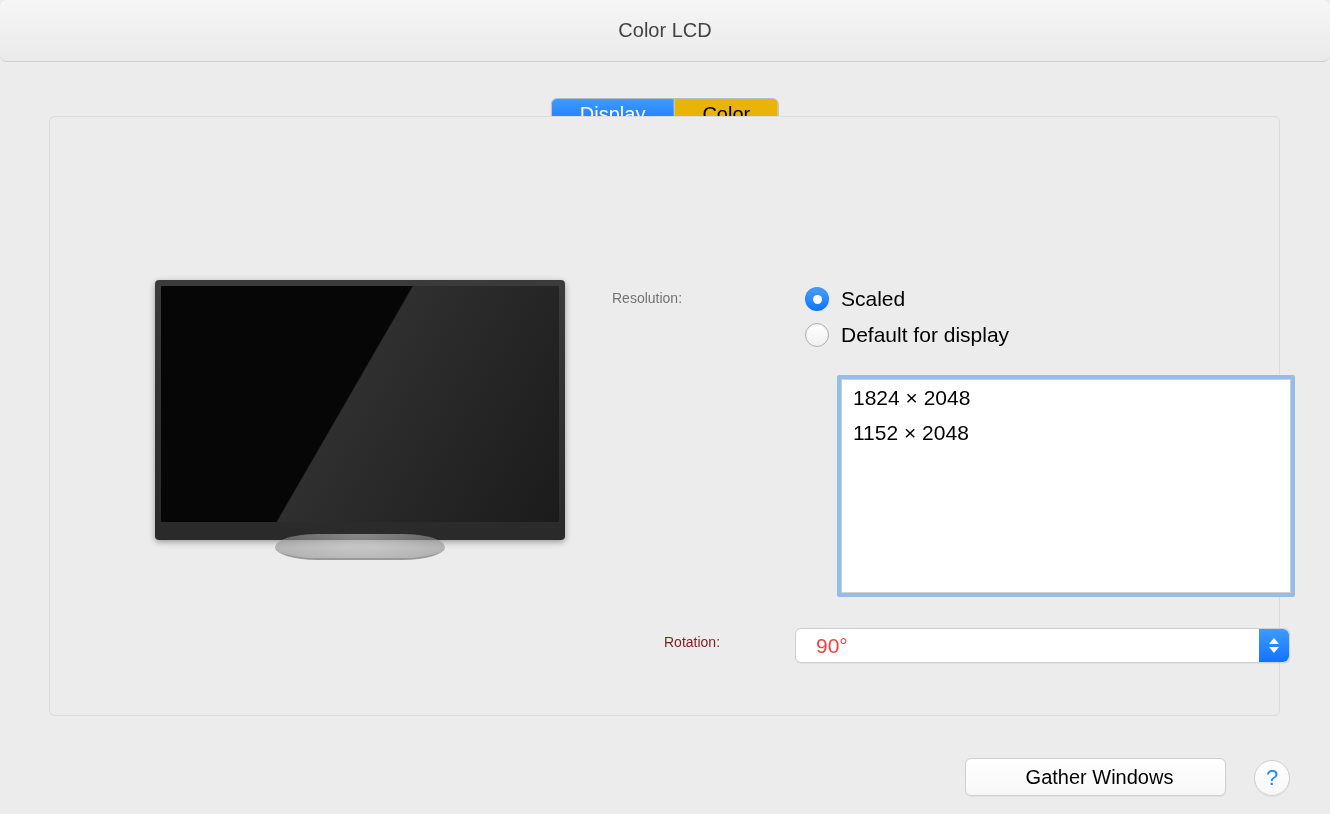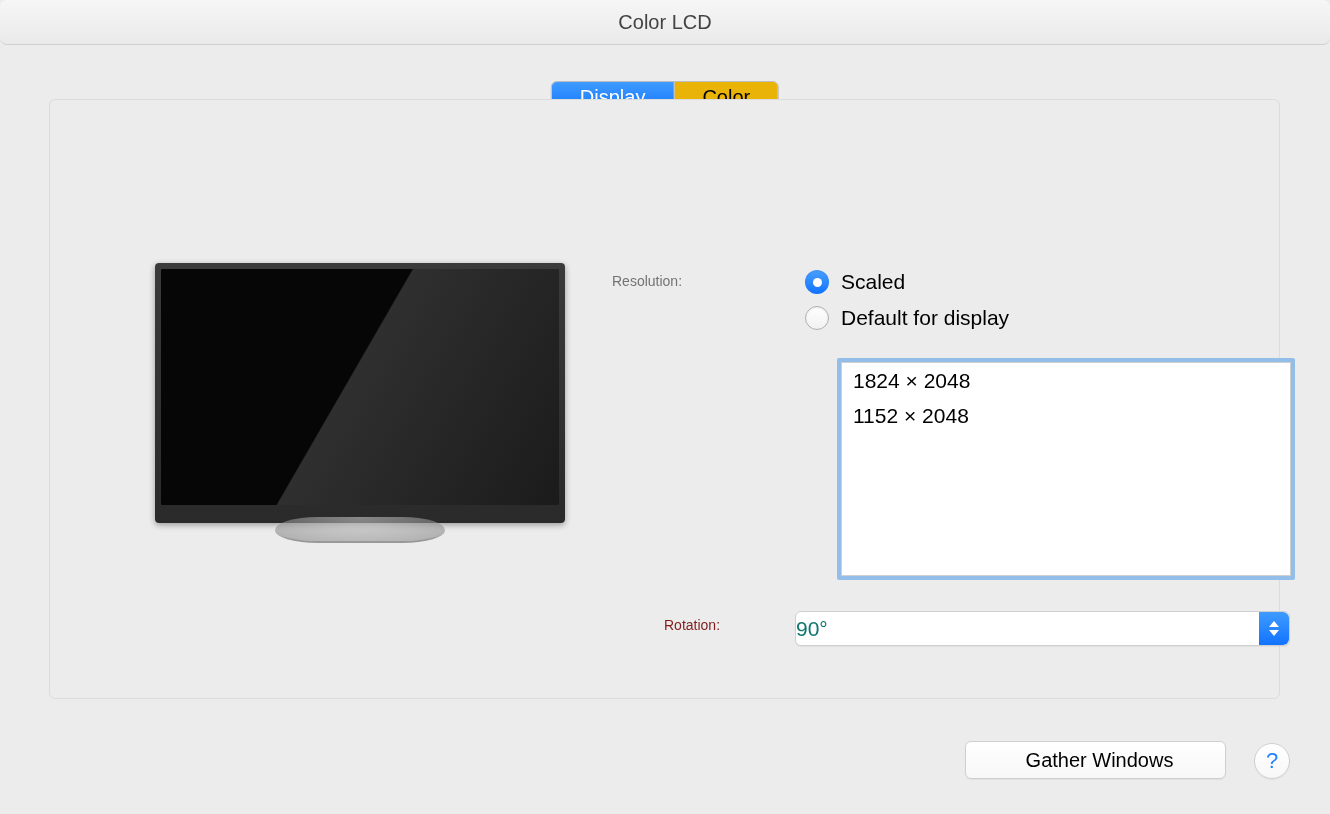--- a/index.html
+++ b/index.html
@@ -9,21 +9,21 @@
       font-family: -apple-system, BlinkMacSystemFont, "Helvetica Neue", Arial, sans-serif;
       -webkit-font-smoothing: antialiased;
     }
     html, body {
       width: 1330px;
       height: 814px;
       background: #ececec;
       overflow: hidden;
     }
     .titlebar {
-      height: 45px;
+      height: 62px;
       background: linear-gradient(#f6f6f6, #eaeaea);
       border-bottom: 1px solid #d0d0d0;
       display: flex;
       align-items: center;
       justify-content: center;
       font-size: 20px;
       color: #434343;
       border-radius: 7px;
     }
     .content-wrap {
@@ -188,23 +188,23 @@
       background: #fff;
       border: 1px solid #cfcfcf;
       border-radius: 6px;
       display: flex;
       align-items: center;
       box-shadow: 0 1px 1px rgba(0,0,0,0.05);
       cursor: pointer;
     }
     .rot-value {
       flex: 1;
-      padding: 0 0;
+      padding: 0 20px;
       font-size: 21px;
-      color: #0f766e;
+      color: #ef4444;
     }
     .rot-stepper {
       width: 30px;
       height: 100%;
       background: linear-gradient(#3f9bff, #1273ff);
       border-radius: 0 6px 6px 0;
       display: flex;
       flex-direction: column;
       align-items: center;
       justify-content: center;

